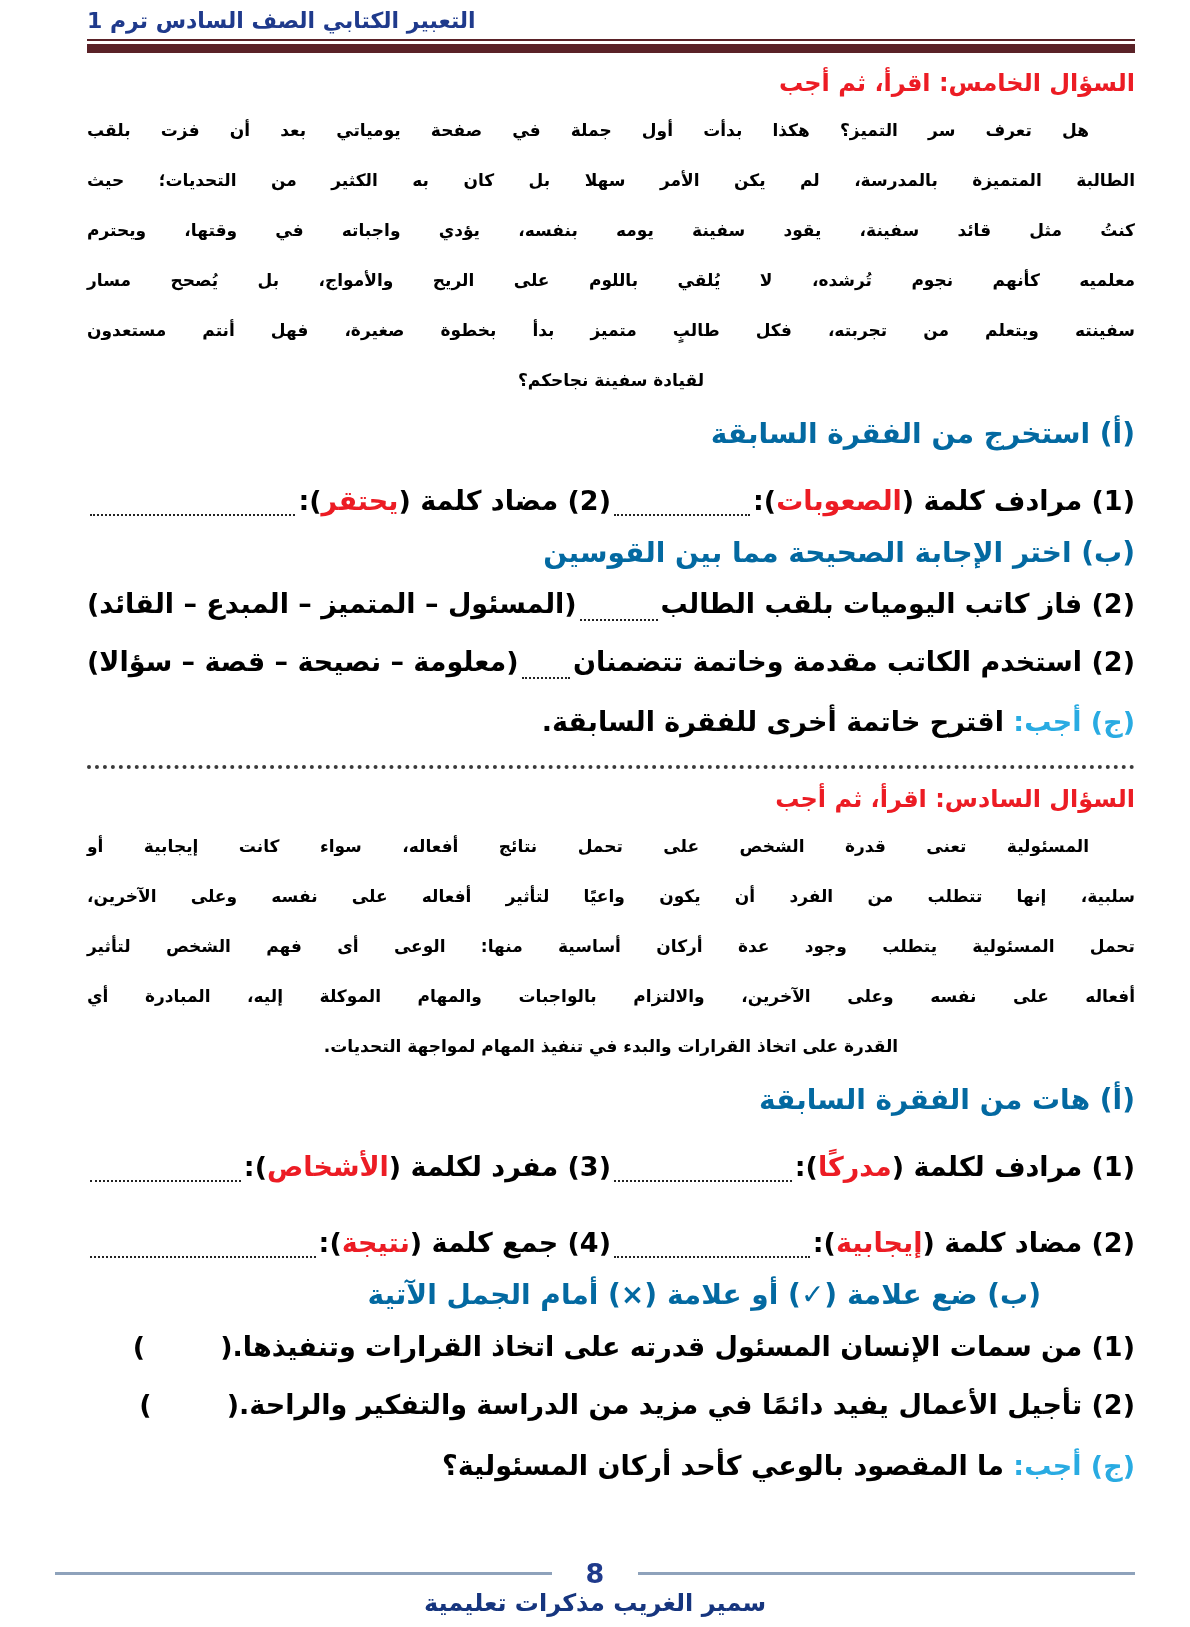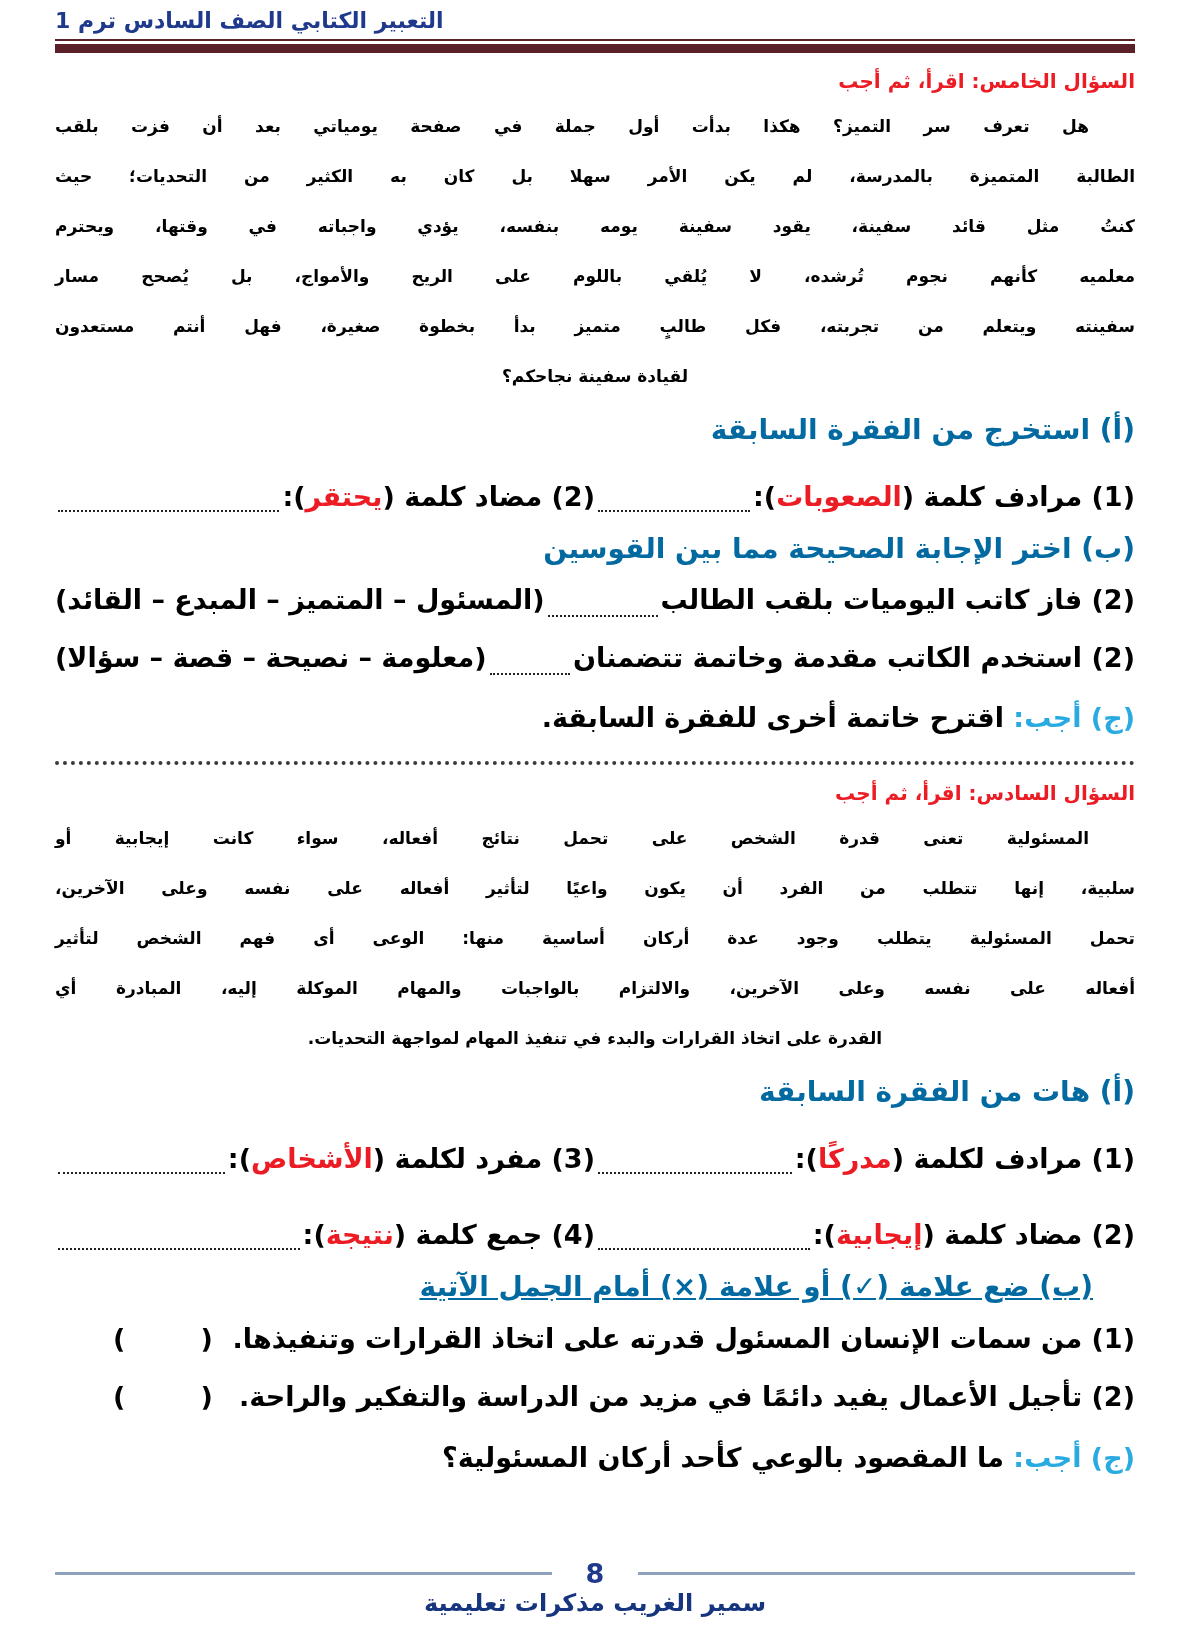--- a/index.html
+++ b/index.html
@@ -1,34 +1,34 @@
 <!DOCTYPE html>
 <html lang="ar" dir="rtl"><head>
 <meta charset="utf-8">
 <style>
   html,body{margin:0;padding:0;background:#ffffff;}
   body{
     width:1190px;height:1627px;overflow:hidden;
     font-family:"DejaVu Sans", sans-serif;
     font-weight:700;color:#000;direction:rtl;position:relative;
   }
-  .page{box-sizing:border-box;width:1190px;height:1627px;padding:8px 55px 0 55px;position:relative;}
+  .page{box-sizing:border-box;width:1190px;height:1627px;padding:8px 55px 0 87px;position:relative;}
 
   
   .header{text-align:left;}
   .header-title{color:#1f3a8c;font-size:22px;}
   .rule{margin-top:6px;}
   .rule-thin{height:2px;background:#5a2228;}
   .rule-gap{height:3px;background:#fff;}
   .rule-thick{height:9px;background:#5a2228;}
 
   
-  .qtitle{color:#ec1c24;font-size:20px;text-align:right;margin:16px 0 8px 0;}
+  .qtitle{color:#ec1c24;font-size:24px;text-align:right;margin:16px 0 8px 0;}
   .subtitle{color:#0369a1;font-size:28px;text-align:right;margin:12px 0 10px 0;}
-  .subtitle.inset{margin-left:70px;margin-right:42px;text-decoration:underline;}
+  .subtitle.inset{margin-left:70px;margin-right:94px;}
 
   
   .para{margin:4px 0 0 0;}
   .pline{font-size:17px;line-height:50px;text-align:justify;text-align-last:justify;}
   .pline.indent{padding-right:46px;}
   .pline.last{text-align-last:center;}
 
   .red{color:#ec1c24;margin-top:18px;}
   .cyan{color:#29abe2;}
 

